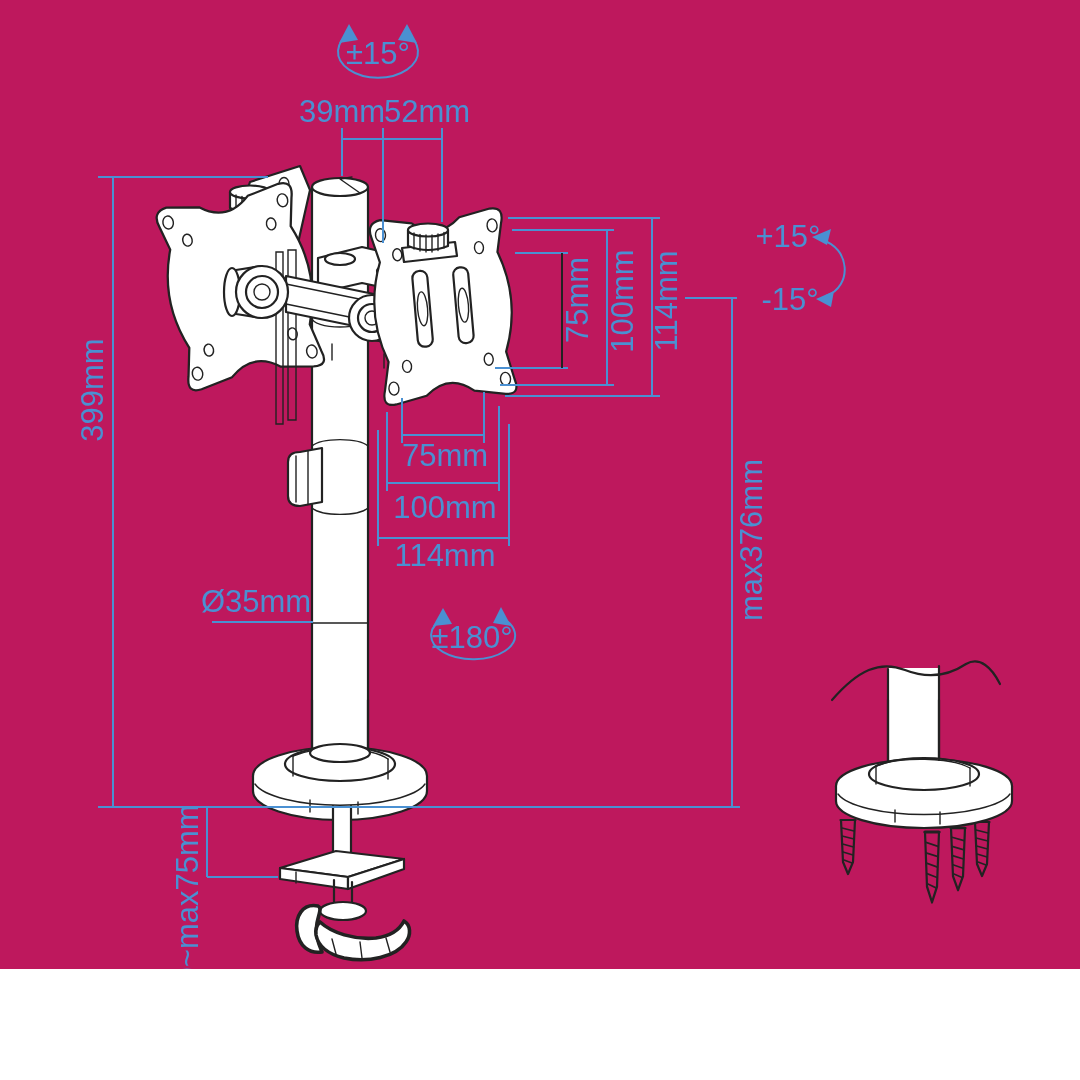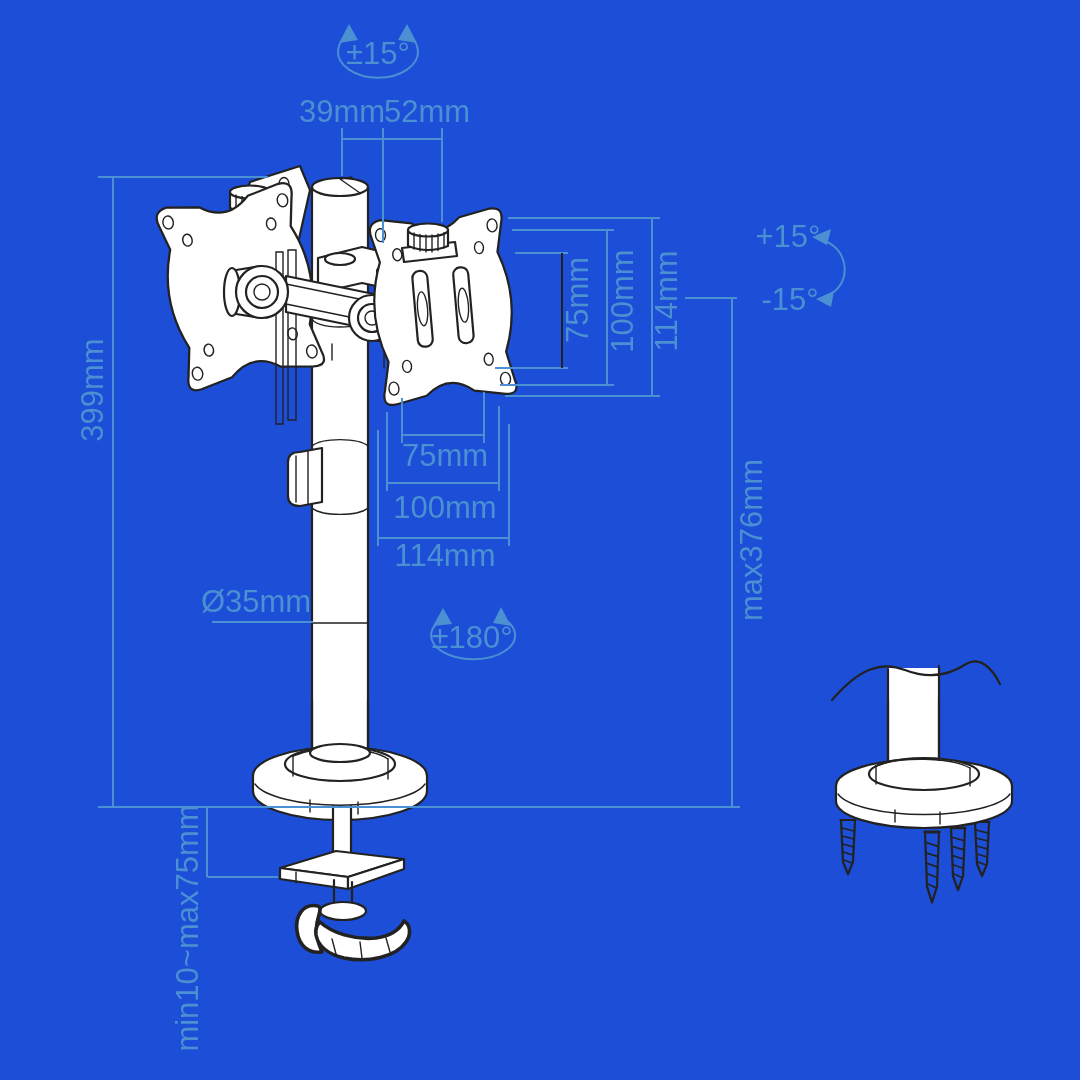--- a/index.html
+++ b/index.html
@@ -2,22 +2,22 @@
 <html style="--accent: #4a90d2; --ink: #222222;"><head>
 <meta charset="utf-8">
 <style>
   :root{
     --accent:#4a90d2;
     --ink:#222222;
   }
   html,body{margin:0;padding:0;background:#ffffff;}
   .canvas{
     position:relative;
-    width:1080px;height:1080px;
-    background:#1d4ed8;
+    width:1080px;height:969px;
+    background:#be185d;
     font-family:"Liberation Sans", sans-serif;
     overflow:hidden;
   }
   svg{display:block;}
   .art{stroke:var(--ink);fill:none;stroke-width:2.2;stroke-linecap:round;stroke-linejoin:round;}
   .art-fill{stroke:var(--ink);fill:#ffffff;stroke-width:2.2;stroke-linejoin:round;}
   .art-thin{stroke:var(--ink);fill:none;stroke-width:1.4;stroke-linecap:round;}
   .art-bold{stroke:var(--ink);fill:#ffffff;stroke-width:3.6;stroke-linejoin:round;}
   .dim{stroke:var(--accent);fill:none;stroke-width:2;}
   .dim-dark{stroke:var(--ink);fill:none;stroke-width:2;}

